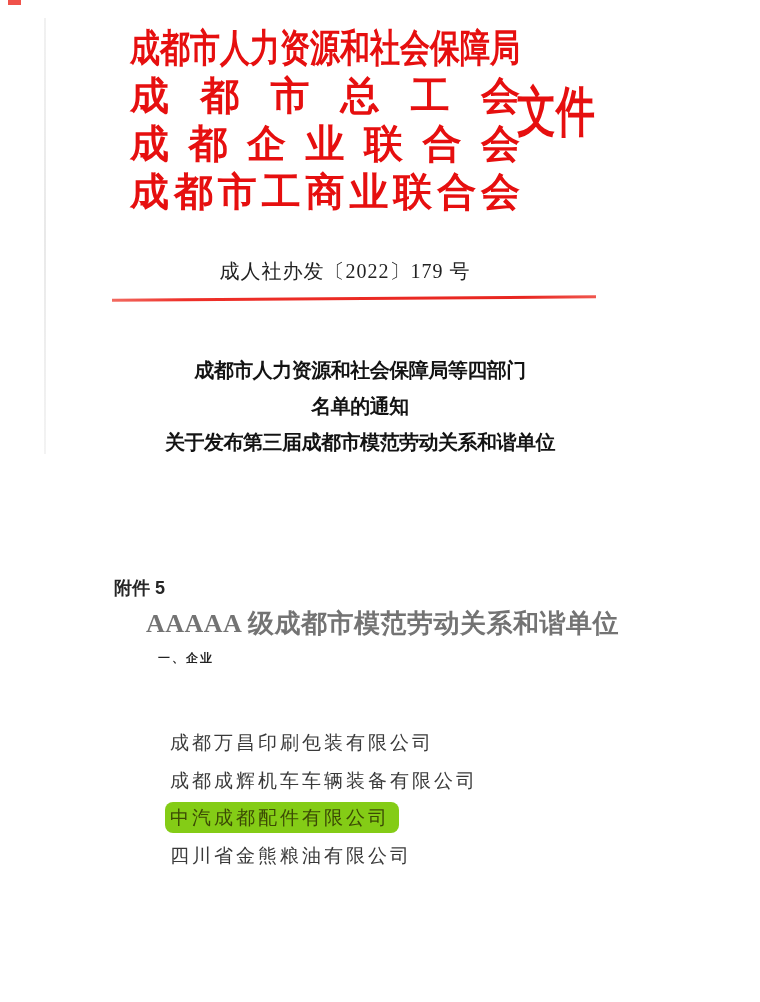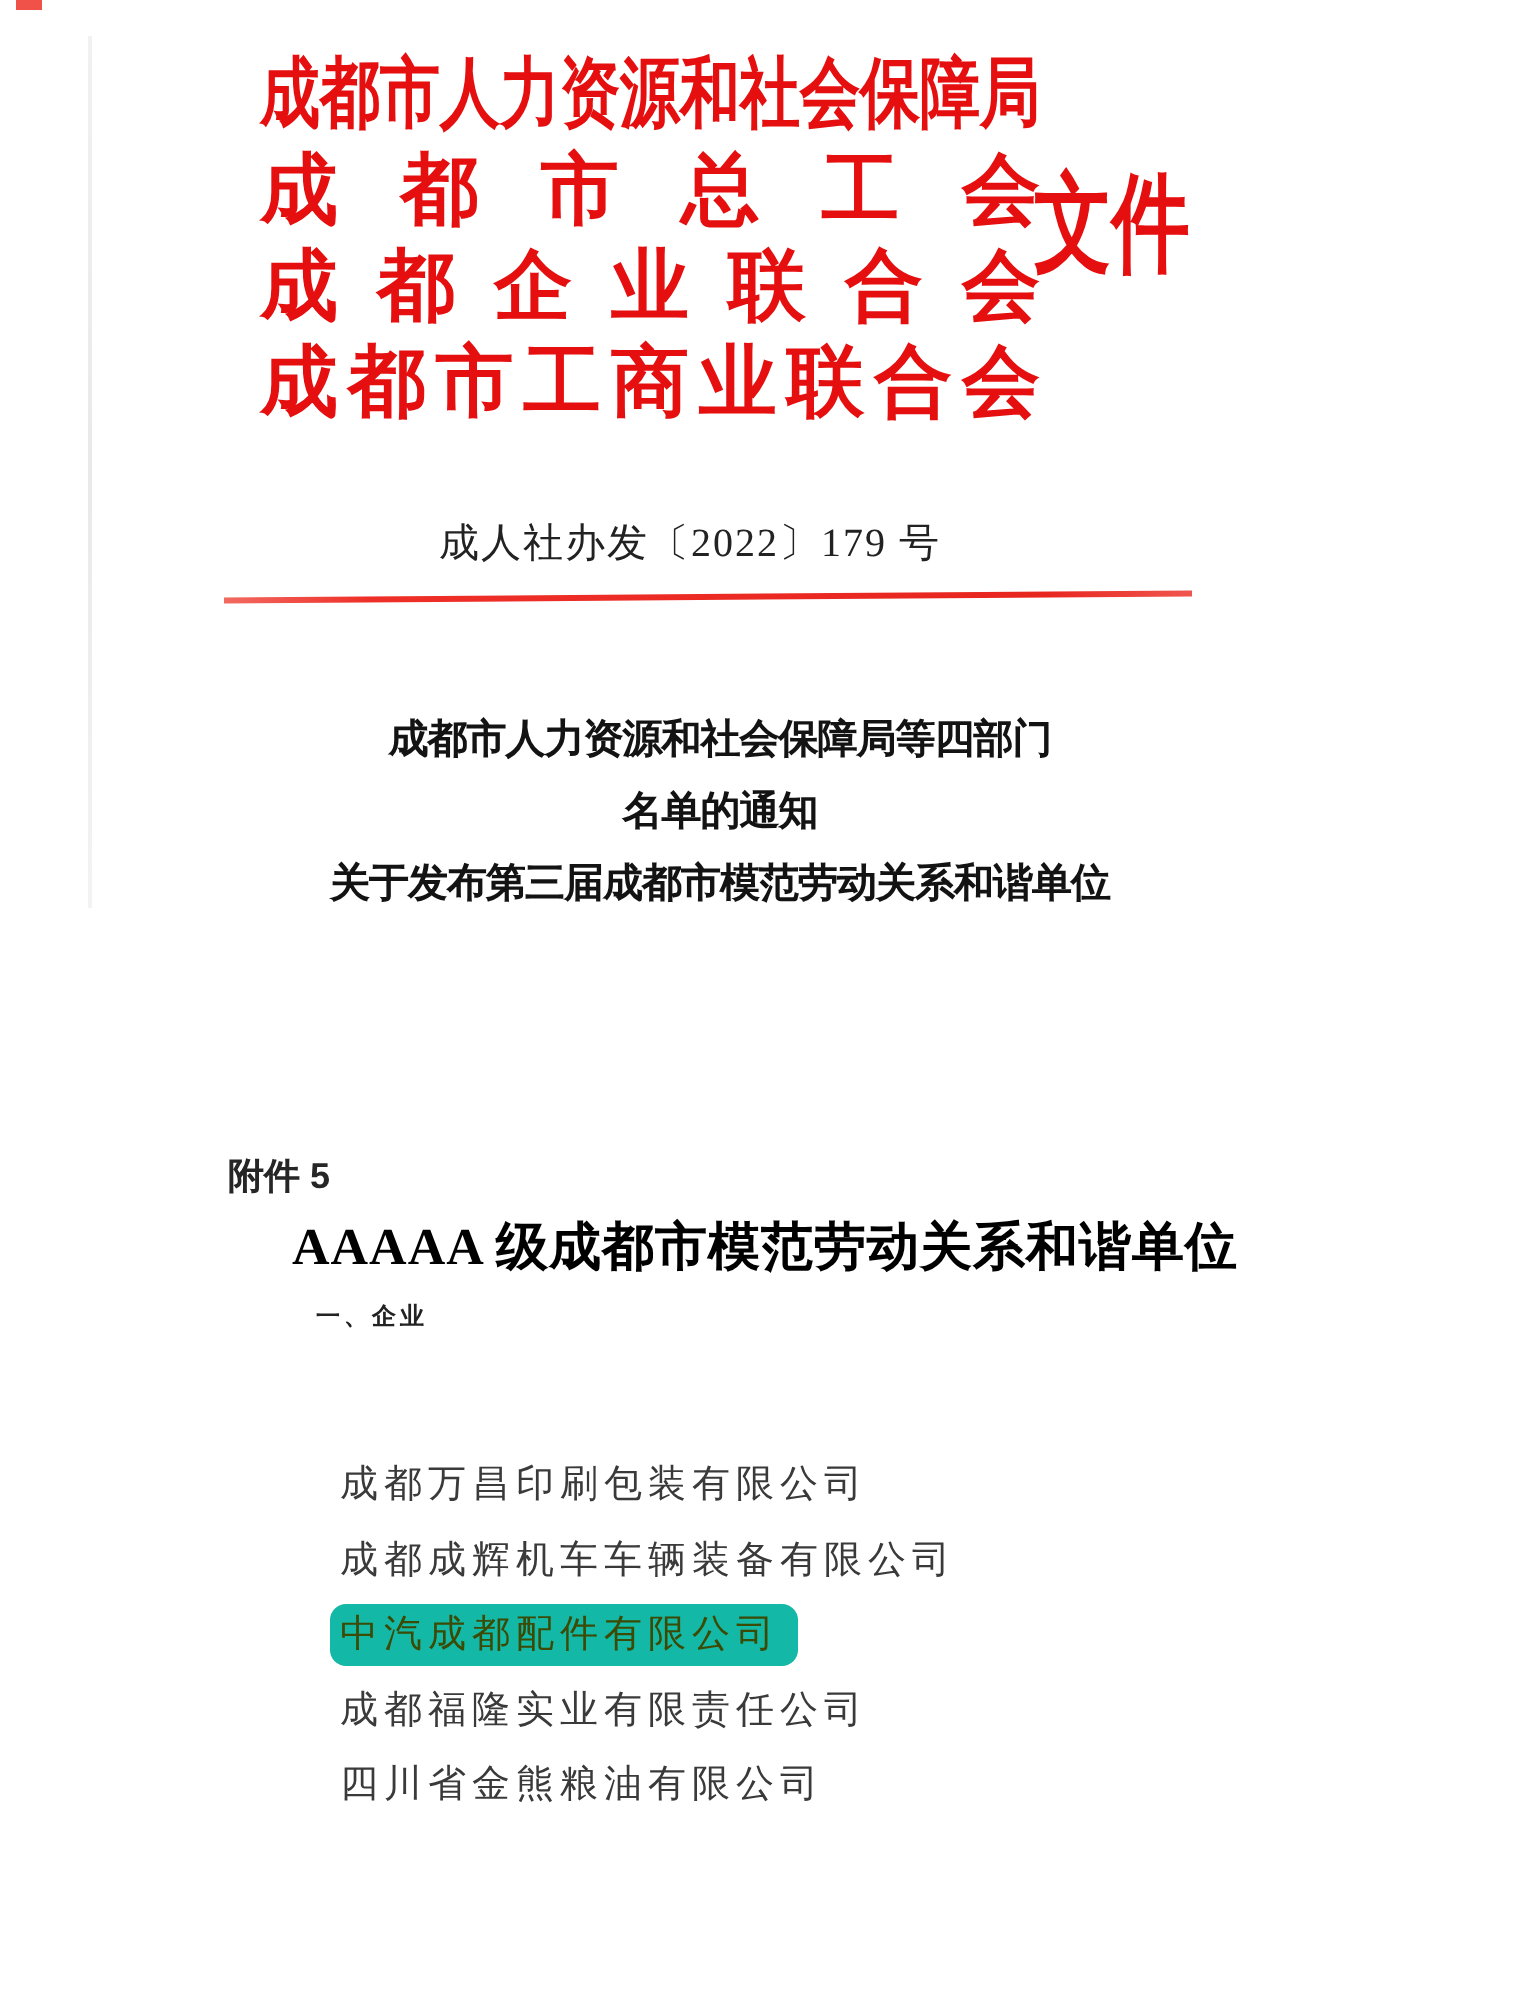--- a/index.html
+++ b/index.html
@@ -63,37 +63,37 @@
     color: #131313;
   }
 
   .attach-label {
     position: absolute; left: 114px; top: 576px;
     font-family: "Liberation Sans", "DejaVu Sans", sans-serif;
     font-weight: bold; font-size: 18px; color: #262626;
   }
   .attach-heading {
     position: absolute; left: 146px; top: 606px;
-    font-weight: bold; font-size: 26px; color: #000000; letter-spacing: 0.5px;
+    font-weight: bold; font-size: 26px; color: #737373; letter-spacing: 0.5px;
     white-space: nowrap;
   }
   .section-label {
     position: absolute; left: 158px; top: 650px;
     font-family: "Liberation Sans", "DejaVu Sans", sans-serif;
     font-weight: bold; font-size: 12px; color: #232323; letter-spacing: 2px;
   }
 
   .company-list { position: absolute; left: 170px; top: 724px; }
   .company-row {
     height: 37.5px; line-height: 37.5px;
     font-size: 19px; letter-spacing: 3px; color: #3a3a3a;
     white-space: nowrap;
   }
   .company-row .hl {
-    background: #14b8a6; color: #3b4a05;
+    background: #84cc16; color: #3b4a05;
     padding: 5px 9px 5px 5px; margin-left: -5px;
     border-radius: 8px;
   }
 </style>
 </head>
 <body>
 
 <div class="page">
 
   <div class="scan-vline"></div>
@@ -128,20 +128,17 @@
     <div class="company-row">
       <span>成都万昌印刷包装有限公司</span>
     </div>
     <div class="company-row">
       <span>成都成辉机车车辆装备有限公司</span>
     </div>
     <div class="company-row">
       <span class="hl">中汽成都配件有限公司</span>
     </div>
     <div class="company-row">
-      <span>成都福隆实业有限责任公司</span>
-    </div>
-    <div class="company-row">
       <span>四川省金熊粮油有限公司</span>
     </div>
   </div>
 
 </div>
 
 </body></html>

